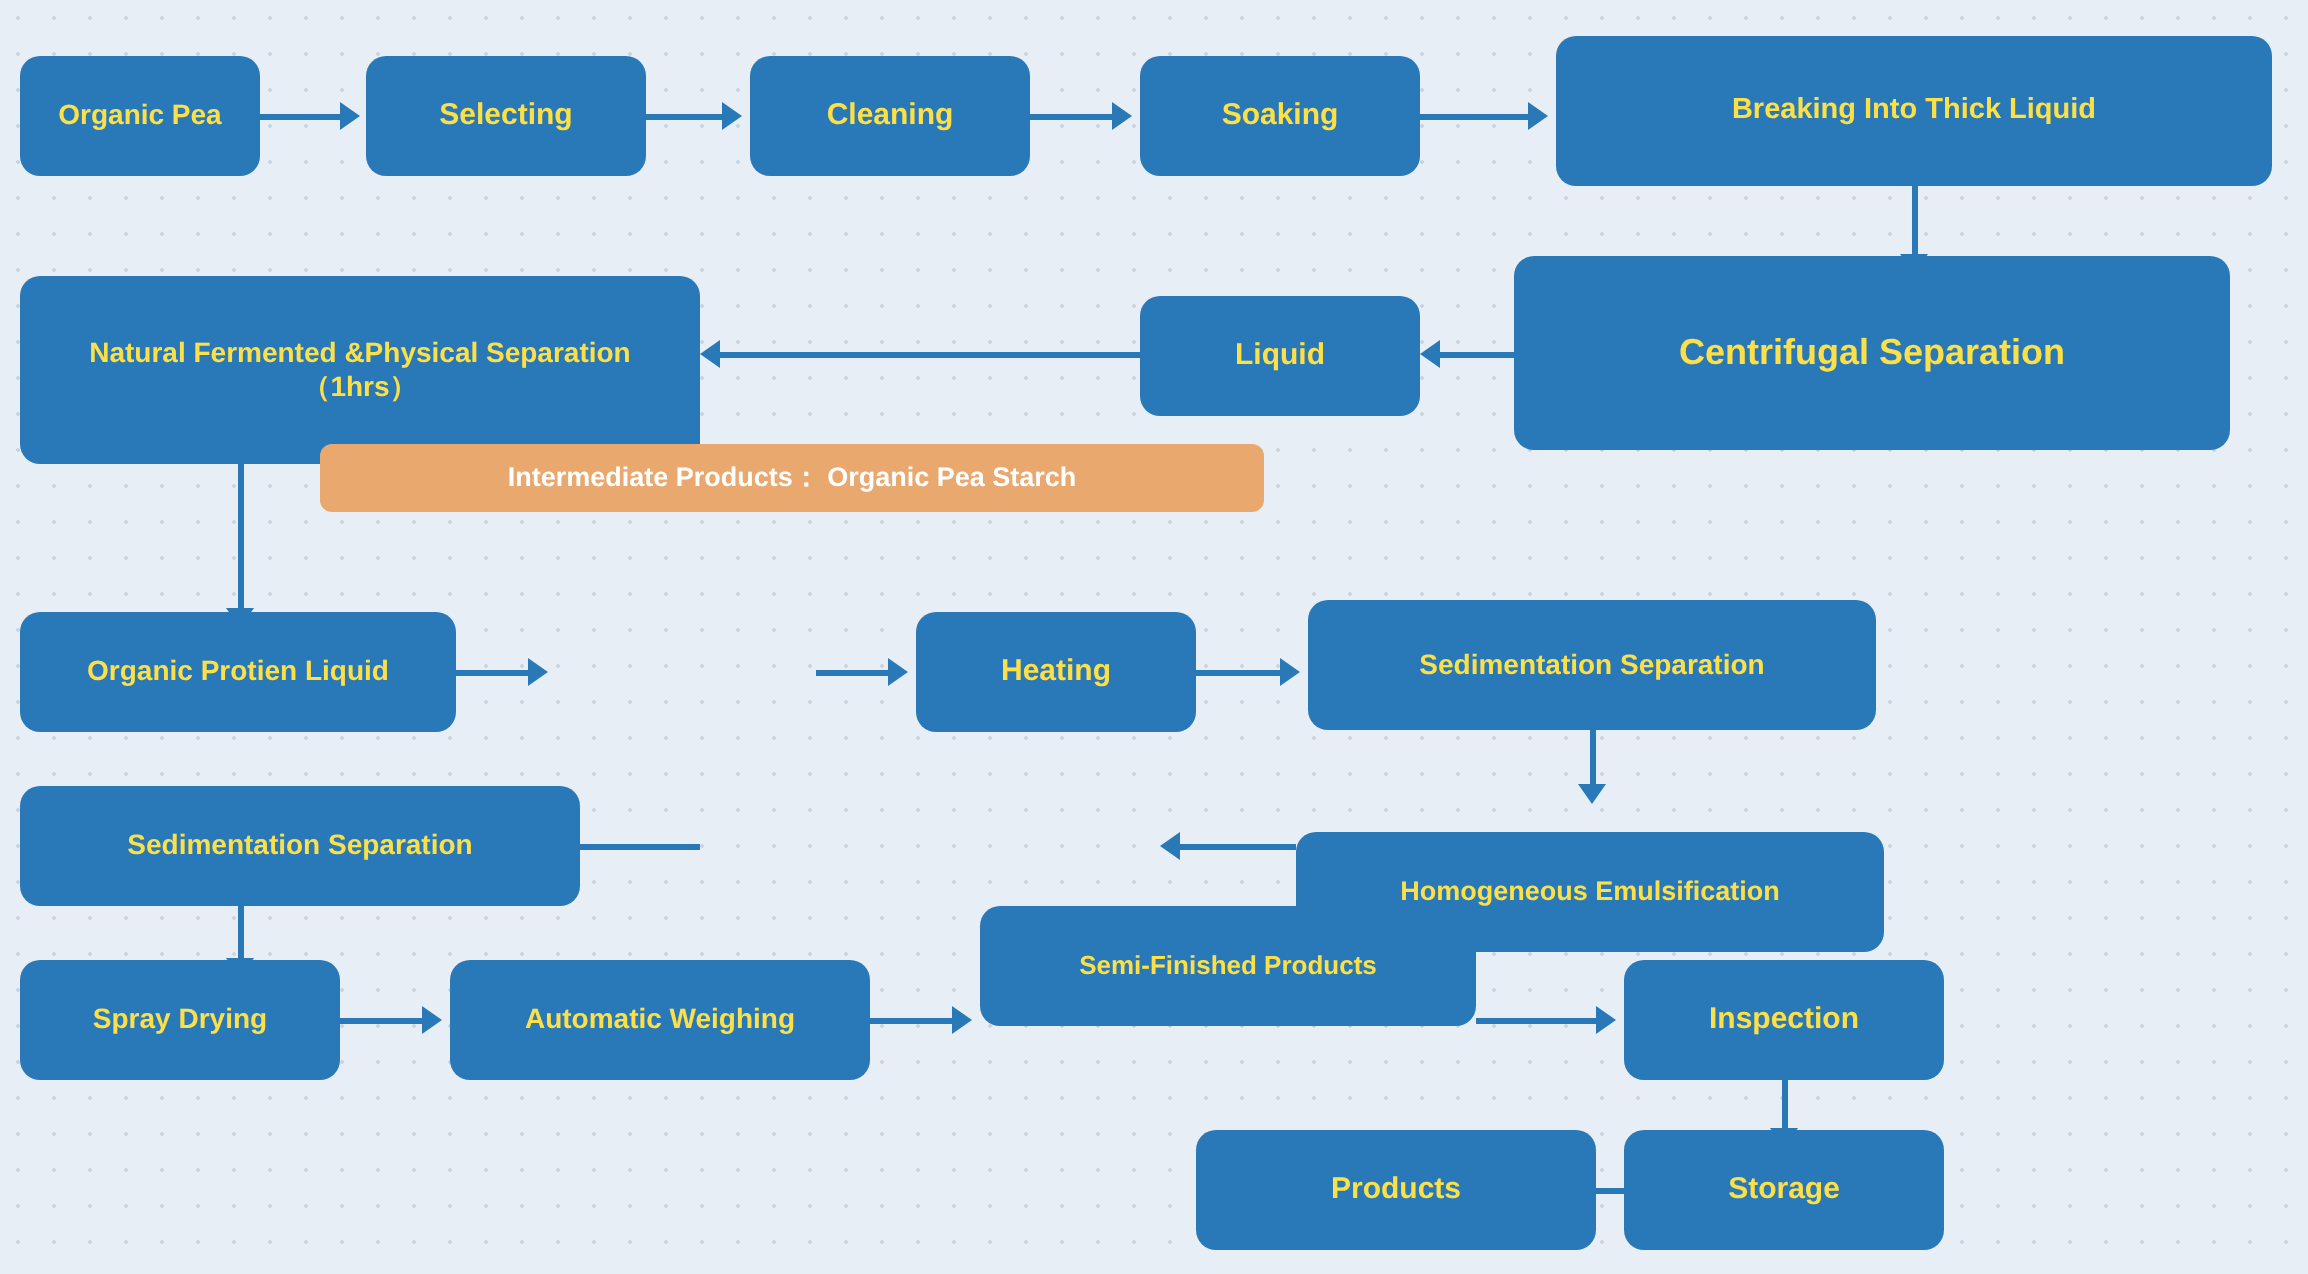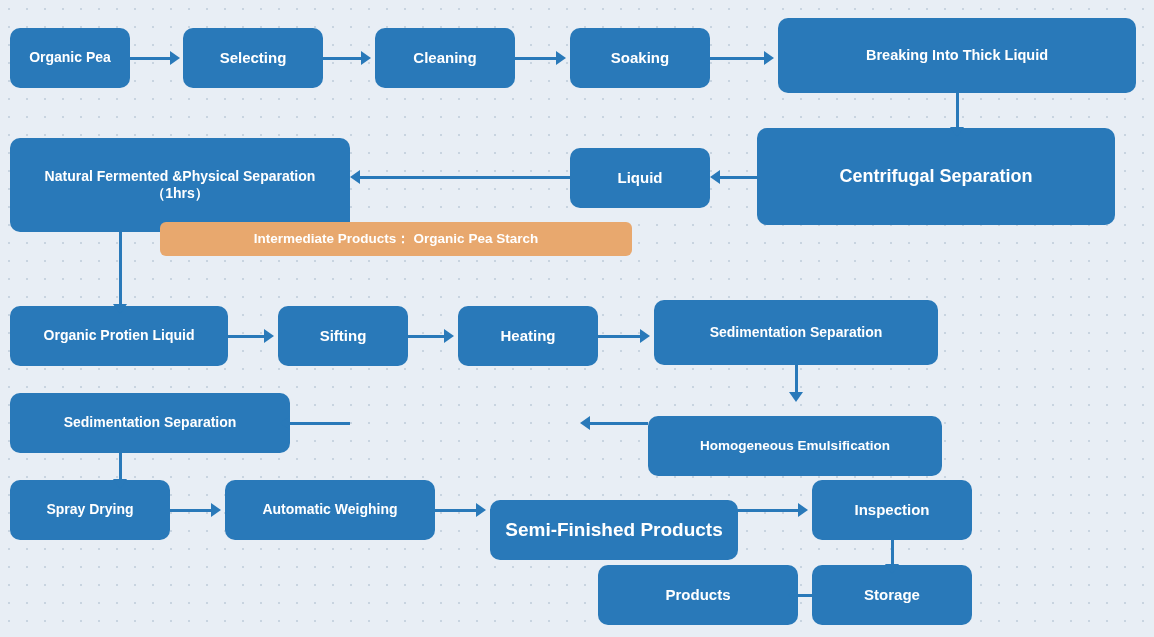--- a/index.html
+++ b/index.html
@@ -19,21 +19,21 @@
       background: #e8eef5;
       background-image: radial-gradient(circle, #c8d4e0 1px, transparent 1px);
       background-size: 18px 18px;
       position: relative;
       padding: 10px;
     }
 
     .node {
       position: absolute;
       background: #2979b9;
-      color: #ffffff;
+      color: #fde047;
       border-radius: 10px;
       display: flex;
       align-items: center;
       justify-content: center;
       text-align: center;
       font-size: 15px;
       font-weight: bold;
       padding: 6px 10px;
       line-height: 1.25;
     }
@@ -94,30 +94,29 @@
   <div class="node" style="left:570px;top:28px;width:140px;height:60px;">Soaking</div>
   <div class="node" style="left:778px;top:18px;width:358px;height:75px;font-size:14.5px;">Breaking Into Thick Liquid</div>
 
   <div class="node" style="left:10px;top:138px;width:340px;height:94px;font-size:14px;">Natural Fermented &amp;Physical  Separation（1hrs）</div>
   <div class="node" style="left:570px;top:148px;width:140px;height:60px;">Liquid</div>
   <div class="node" style="left:757px;top:128px;width:358px;height:97px;font-size:18px;">Centrifugal Separation</div>
 
   <div class="node intermediate" style="left:160px;top:222px;width:472px;height:34px;font-size:13.5px;">Intermediate Products：  Organic Pea Starch</div>
 
   <div class="node" style="left:10px;top:306px;width:218px;height:60px;font-size:14px;">Organic Protien Liquid</div>
-  <div class="node" style="left:278px;top:306px;width:130px;height:60px;">Sifting</div>
   <div class="node" style="left:458px;top:306px;width:140px;height:60px;text-align:right;">Heating</div>
   <div class="node" style="left:654px;top:300px;width:284px;height:65px;font-size:14px;">Sedimentation Separation</div>
 
   <div class="node" style="left:10px;top:393px;width:280px;height:60px;font-size:14px;">Sedimentation Separation</div>
   <div class="node" style="left:648px;top:393px;width:294px;height:60px;font-size:13.5px;margin-top:23px;">Homogeneous Emulsification</div>
 
   <div class="node" style="left:10px;top:480px;width:160px;height:60px;font-size:14px;">Spray Drying</div>
   <div class="node" style="left:225px;top:480px;width:210px;height:60px;font-size:14px;">Automatic Weighing</div>
-  <div class="node" style="left:490px;top:500px;width:248px;height:60px;font-size:19px;">Semi-Finished Products</div>
+  <div class="node" style="left:490px;top:453px;width:248px;height:60px;font-size:13px;">Semi-Finished Products</div>
   <div class="node" style="left:812px;top:480px;width:160px;height:60px;">Inspection</div>
 
   <div class="node" style="left:598px;top:565px;width:200px;height:60px;">Products</div>
   <div class="node" style="left:812px;top:565px;width:160px;height:60px;">Storage</div>
 
   <div class="arrow arrow-h" style="left:130px;top:57px;width:43px;"></div>
   <div class="arrowhead arrowhead-right" style="left:170px;top:51px;"></div>
 
   <div class="arrow arrow-h" style="left:323px;top:57px;width:42px;"></div>
   <div class="arrowhead arrowhead-right" style="left:361px;top:51px;"></div>

